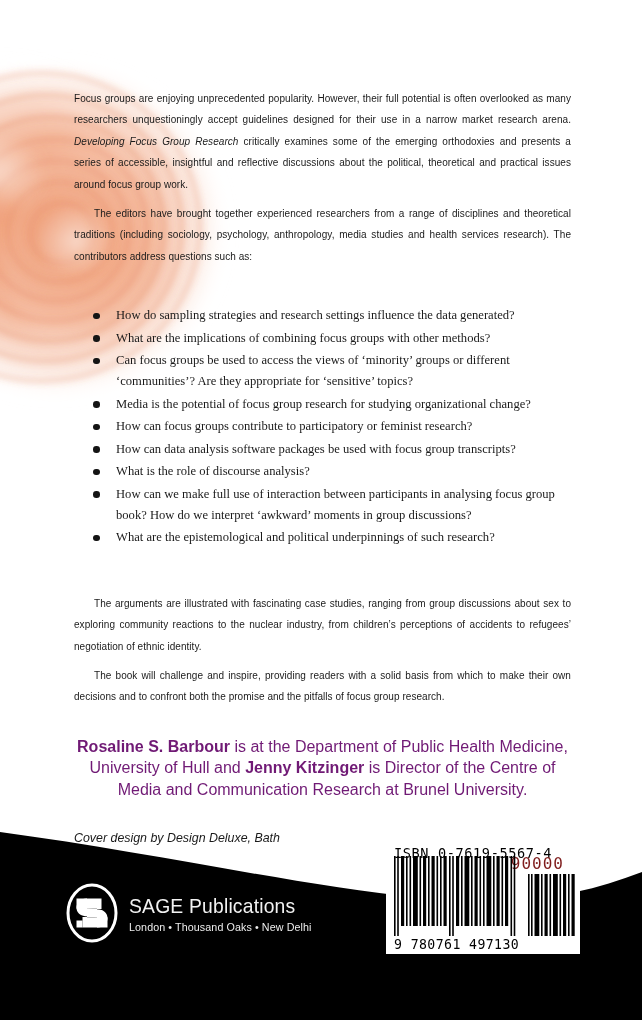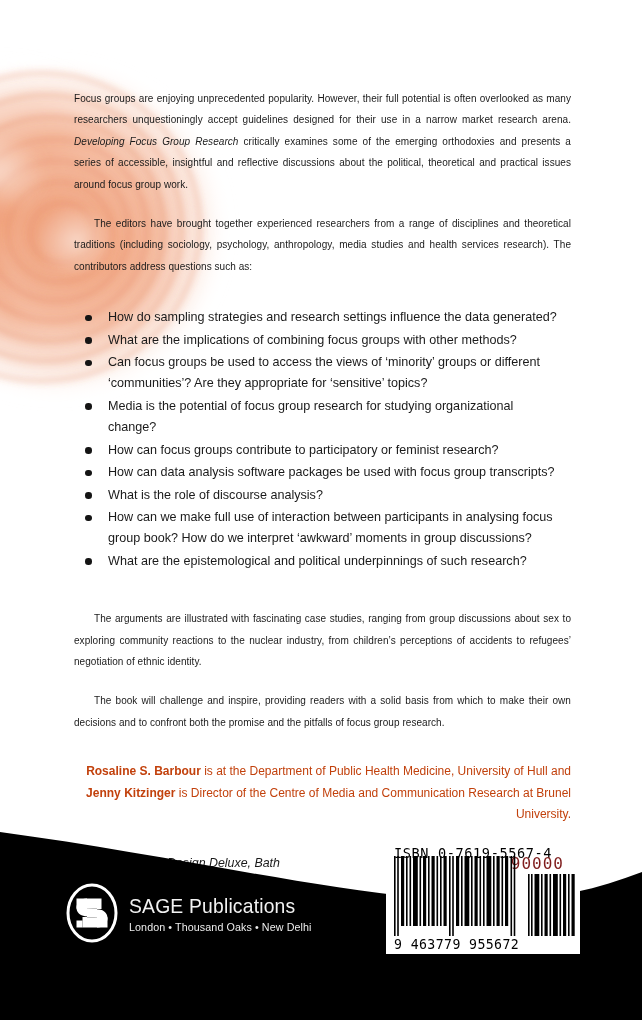--- a/index.html
+++ b/index.html
@@ -47,30 +47,31 @@
   p.body {
     margin: 0 0 0 0;
     font-size: 10px;
     line-height: 21.4px;
     color: #1a1a1a;
     text-align: justify;
     text-justify: inter-word;
     letter-spacing: 0.05px;
   }
   p.body.indent { text-indent: 20px; }
-  p.body + p.body { margin-top: 18px; }
+  p.body + p.body { margin-top: 8px; }
   .gap-md { height: 22px; }
   .gap-lg { height: 28px; }
   em.title-em { font-style: italic; }
 
   
   ul.qlist {
     list-style: none;
-    margin: 8px;
+    margin: 16px;
     padding: 0;
+    font-family: Liberation Serif, serif;
   }
   ul.qlist li {
     position: relative;
     padding-left: 23px;
     margin: 0 0 1px 3px;
     font-size: 12.6px;
     line-height: 21.4px;
     color: #1a1a1a;
     text-align: left;
   }
@@ -80,24 +81,24 @@
     top: 7.6px;
     width: 6.5px;
     height: 6.5px;
     border-radius: 50%;
     background: #141414;
   }
 
   
   p.editors {
     margin: 0;
-    font-size: 12px;
+    font-size: 16px;
     line-height: 21.4px;
-    color: #c2410c;
-    text-align: right;
+    color: #701a75;
+    text-align: center;
   }
   p.editors b { font-weight: bold; }
   p.credit {
     margin: 0;
     font-size: 12.4px;
     line-height: 20px;
     font-style: italic;
     color: #1a1a1a;
   }
 
@@ -371,16 +372,16 @@
           <rect x="21.5" y="0" width="1.6" height="62"></rect>
           <rect x="25" y="0" width="4.8" height="62"></rect>
           <rect x="31.5" y="0" width="1.6" height="62"></rect>
           <rect x="35" y="0" width="3.2" height="62"></rect>
           <rect x="40" y="0" width="1.6" height="62"></rect>
           <rect x="43.5" y="0" width="3.2" height="62"></rect>
         </g>
       </svg>
     </div>
 
-    <div class="ean-digits">9 463779 955672</div>
+    <div class="ean-digits">9 780761 497130</div>
   </div>
 
 </div>
 
 </body></html>

